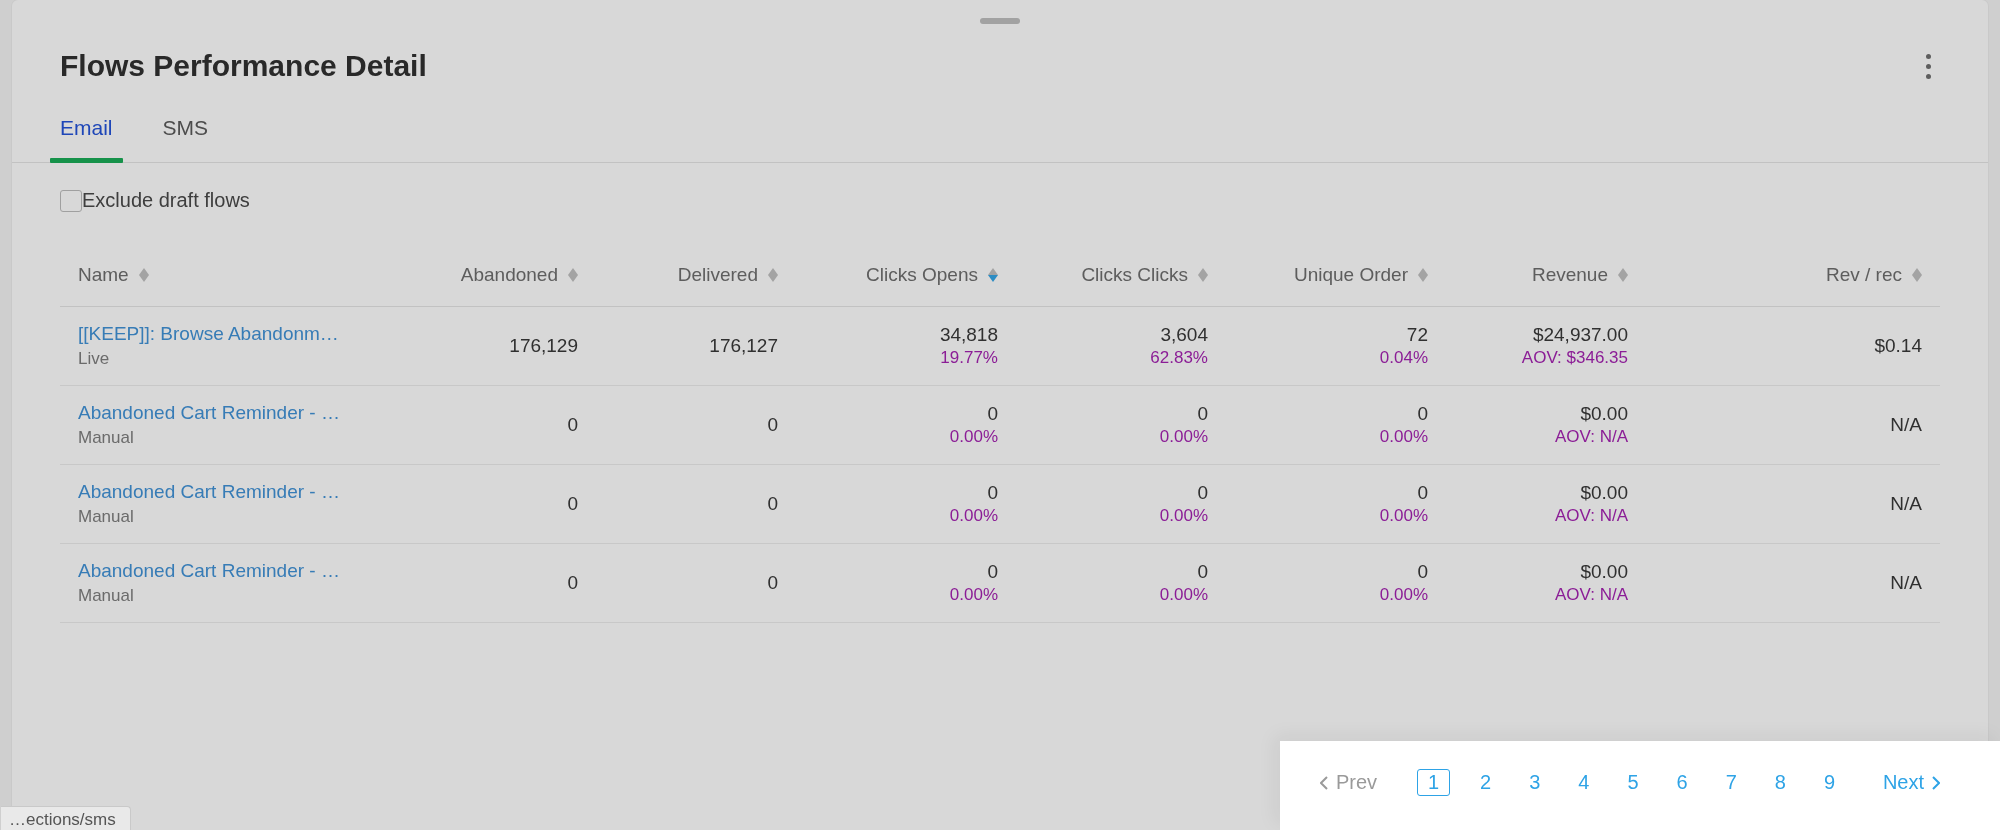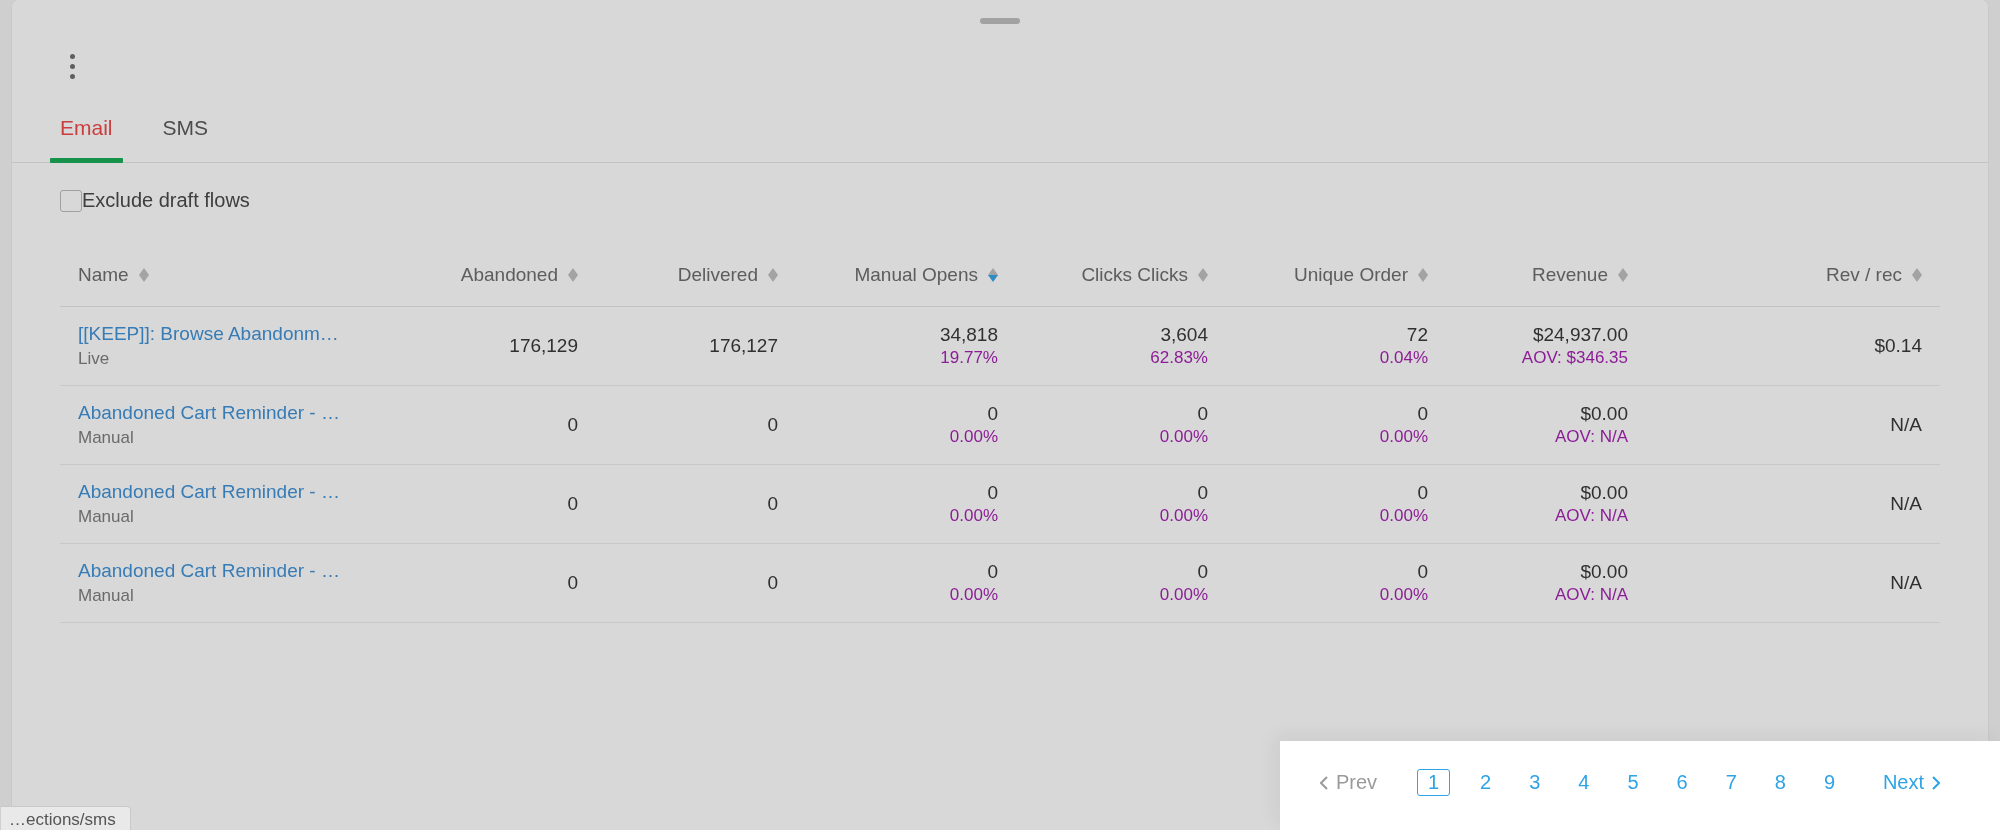--- a/index.html
+++ b/index.html
@@ -52,21 +52,21 @@
     padding: 30px 48px 0 48px;
     border-bottom: 1px solid #e4e4e4;
   }
   .tab {
     font-size: 21px;
     color: #555;
     padding-bottom: 22px;
     cursor: pointer;
     position: relative;
   }
-  .tab.active { color: #ef4444; text-align: center; }
+  .tab.active { color: #1d4ed8; text-align: center; }
   .tab.active::after {
     content: "";
     position: absolute;
     left: -10px; right: -10px; bottom: -1px;
     height: 5px;
     background: #13aa52;
     border-radius: 1px;
   }
   .filter-row {
     padding: 26px 48px 0 48px;
@@ -186,20 +186,21 @@
     overflow: hidden;
   }
 </style>
 </head>
 <body>
 
 <div class="panel-wrap">
   <div class="drag-handle"></div>
 
   <div class="header-row">
+    <h1 class="page-title">Flows Performance Detail</h1>
     <div class="kebab">
       <span></span>
       <span></span>
       <span></span>
     </div>
   </div>
 
   <div class="tabs">
     <div class="tab active">Email</div>
     <div class="tab">SMS</div>
@@ -239,21 +240,21 @@
         <span class="sort-arrows">
           <svg viewBox="0 0 10 7">
               <polygon class="up" points="5,0 10,7 0,7"></polygon>
             </svg>
           <svg viewBox="0 0 10 7">
               <polygon class="down" points="0,0 10,0 5,7"></polygon>
             </svg>
         </span>
       </div>
       <div class="th">
-        <span>Manual Opens</span>
+        <span>Clicks Opens</span>
         <span class="sort-arrows active">
           <svg viewBox="0 0 10 7">
               <polygon class="up" points="5,0 10,7 0,7"></polygon>
             </svg>
           <svg viewBox="0 0 10 7">
               <polygon class="down" points="0,0 10,0 5,7"></polygon>
             </svg>
         </span>
       </div>
       <div class="th">

